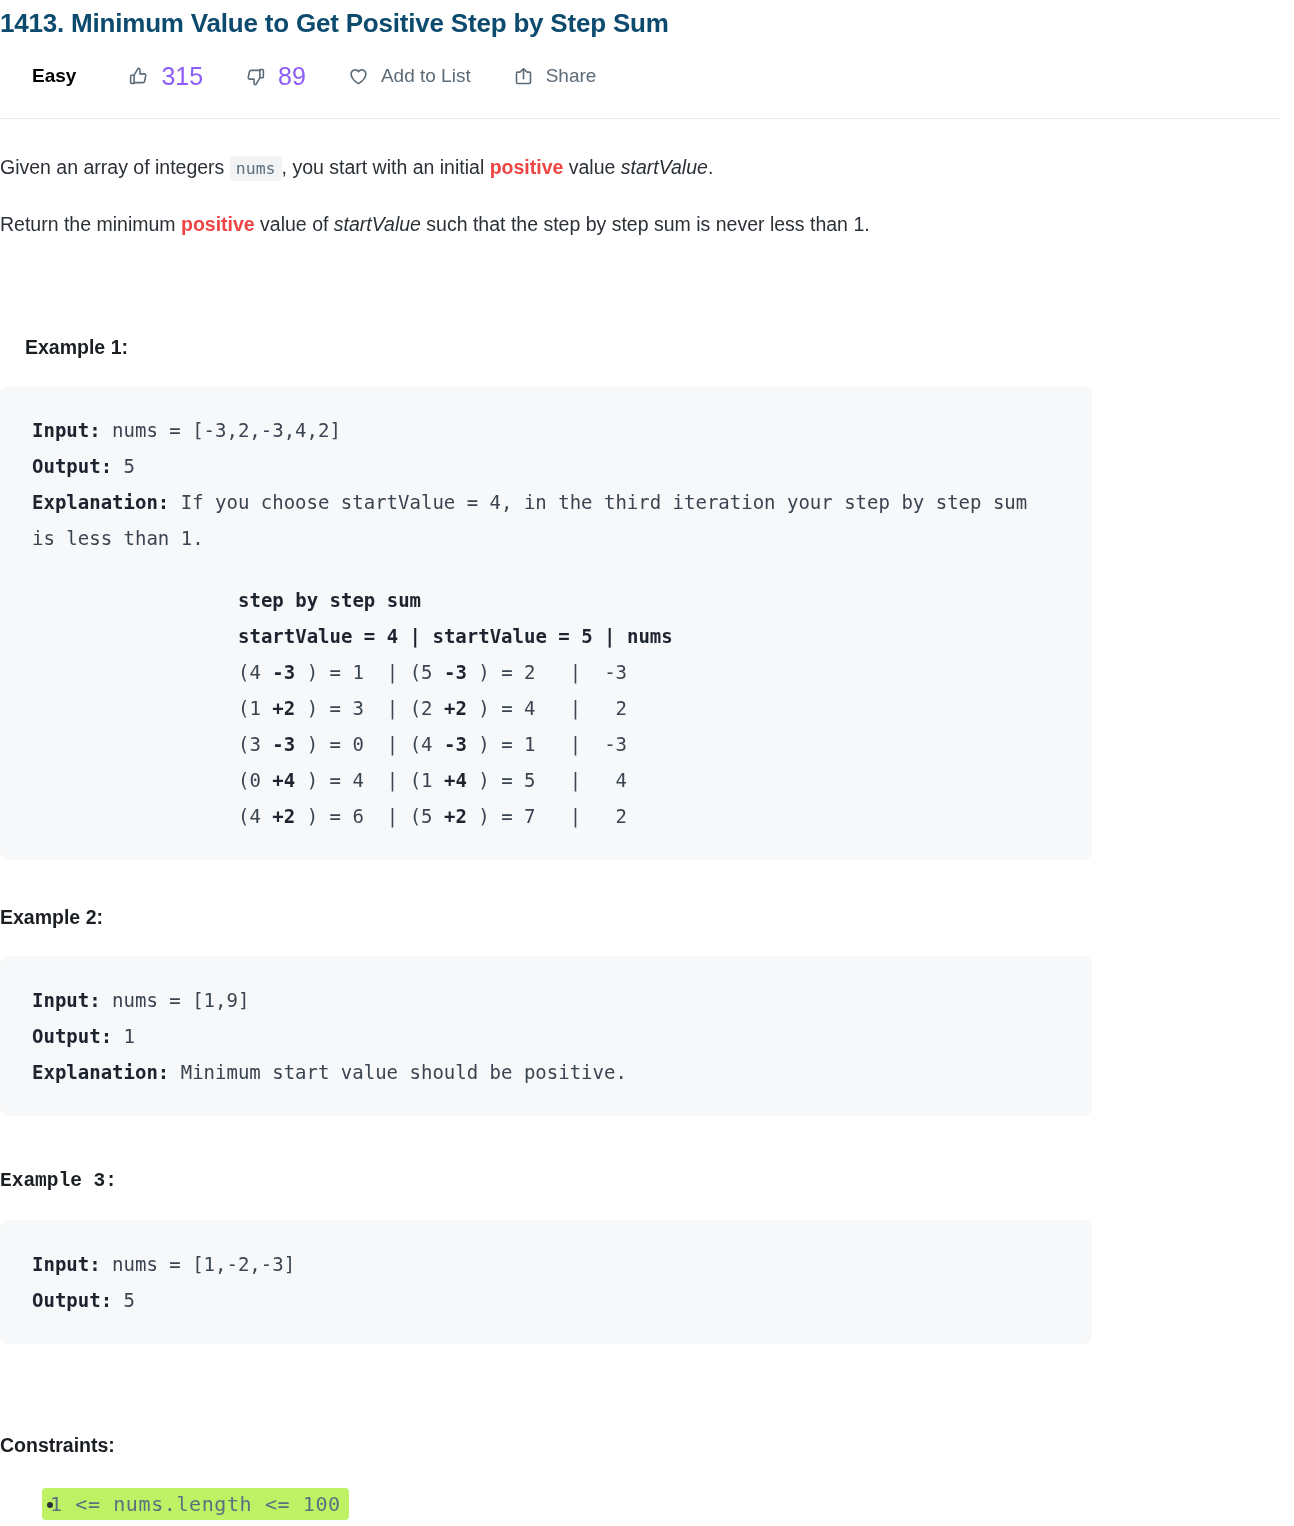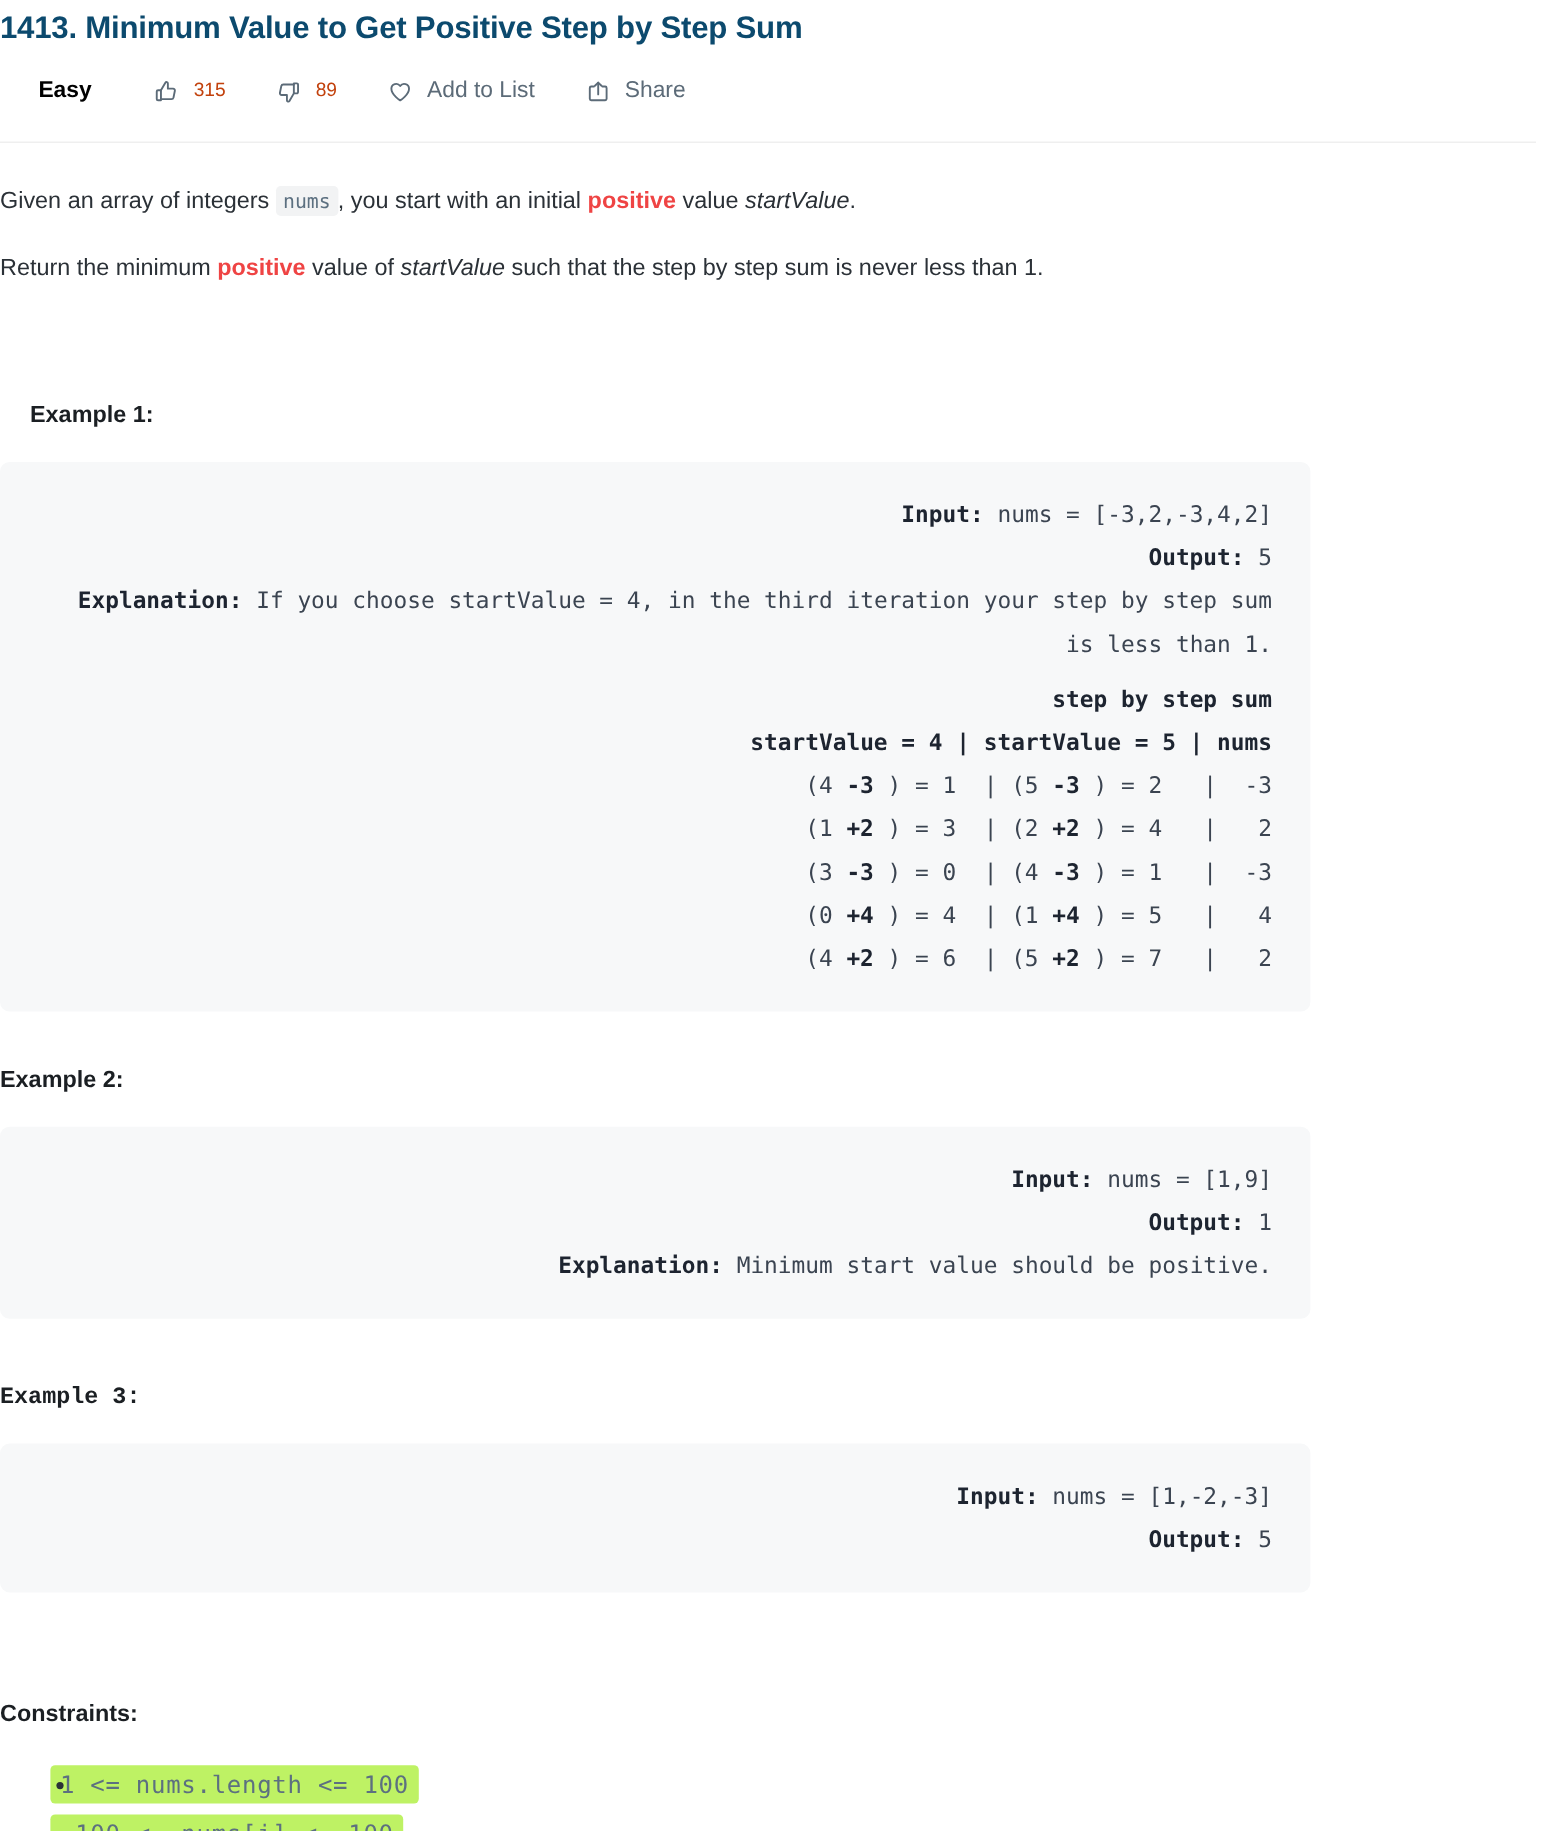--- a/index.html
+++ b/index.html
@@ -48,21 +48,21 @@
   .meta-item {
     display: flex;
     align-items: center;
     color: #5c6b78;
     font-size: 19px;
     line-height: 24px;
     margin-right: 42px;
     gap: 12px;
   }
   .meta-item svg { display: block; }
-  .meta-count { color: #c2410c; font-size: 16px; }
+  .meta-count { color: #8b5cf6; font-size: 25px; }
   .divider {
     height: 1px;
     background: #ececec;
     width: 1280px;
     margin: 22px 0 0 0;
   }
 
   
   .para {
     font-size: 19.5px;
@@ -105,29 +105,28 @@
     margin-top: 26px;
     padding: 26px 32px 26px 32px;
     font-family: "DejaVu Sans Mono", "Liberation Mono", monospace;
     font-size: 19px;
     line-height: 36px;
     color: #3b4451;
     white-space: pre-wrap;
     box-sizing: border-box;
     width: 1092px;
     margin-left: -0px;
-    text-align: right;
   }
   .codeblock b { font-weight: bold; color: #1d2430; }
   .codeblock .wrapline {
     display: block;
   }
 
   .tbl {
-    margin-top: 10px;
+    margin-top: 26px;
     padding-left: 206px;
     white-space: pre;
     line-height: 36px;
   }
   .tbl b { font-weight: bold; }
 
   
   ul.constraints {
     margin: 30px 0 0 0;
     padding-left: 42px;

